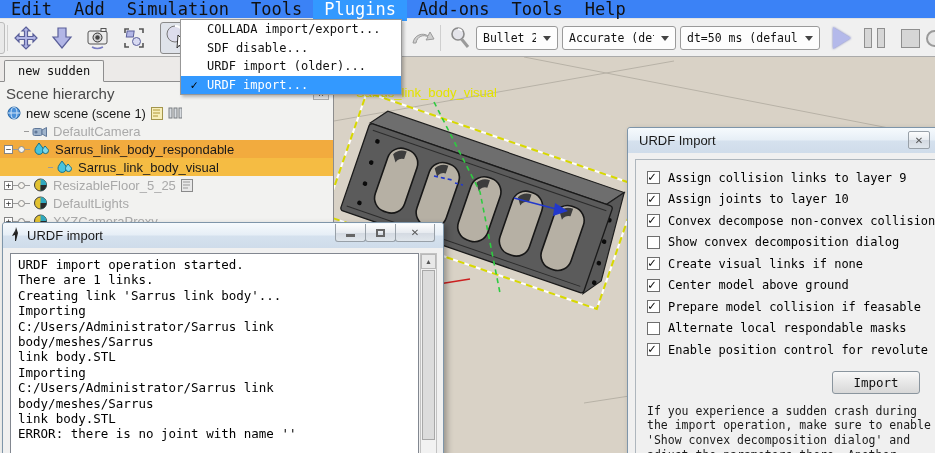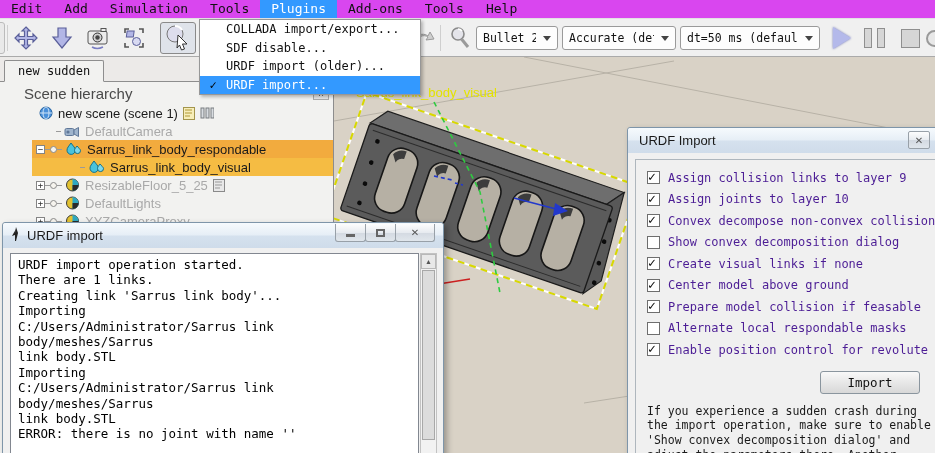--- a/index.html
+++ b/index.html
@@ -6,22 +6,22 @@
   html,body { background:#b0b0b0; }
   .screen {
     position:relative; width:935px; height:453px; overflow:hidden;
     background:#d9d2c6; font-family:"Liberation Sans",sans-serif;
   }
   .mono { font-family:"DejaVu Sans Mono","Liberation Mono",monospace; }
 
   
   .menubar {
     position:absolute; left:0; top:0; width:935px; height:19px;
-    background:#d946ef; border-bottom:1px solid #e2e2e2;
-    display:flex; align-items:center; font-size:13px; z-index:40;
+    background:#3b82f6; border-bottom:1px solid #e2e2e2;
+    display:flex; align-items:center; font-size:17px; z-index:40;
   }
   .menubar .mitem { padding:1px 11px 2px; color:#111; cursor:default; white-space:nowrap; }
   .menubar .mitem.active { background:#3399ff; color:#fff; }
 
   
   .toolbar {
     position:absolute; left:0; top:19px; width:935px; height:38px;
     background:#f0f0f0; border-bottom:1px solid #aaa; z-index:5;
   }
   .tbtn { position:absolute; top:3px; width:32px; height:32px; display:flex; align-items:center; justify-content:center; border-radius:3px; }
@@ -36,43 +36,43 @@
   .combo .carrow { width:0; height:0; margin-left:7px; border-left:4px solid transparent; border-right:4px solid transparent; border-top:5px solid #444; flex:none; }
   .playtri { width:0; height:0; border-top:11px solid transparent; border-bottom:11px solid transparent; border-left:18px solid #b4b9ea; filter:drop-shadow(0 0 1px #7076b4); }
   .pausebars { display:flex; gap:5px; }
   .pausebars span { width:8px; height:20px; background:#d6d6d6; border:1px solid #8f8f8f; }
   .stopsq { width:19px; height:19px; background:#d6d6d6; border:1px solid #8f8f8f; }
   .partcircle { position:absolute; left:926px; top:11px; width:17px; height:17px; border:2px solid #9a9a9a; border-radius:50%; background:#e8e8e8; }
   .leftsliver { position:absolute; left:-28px; top:3px; width:33px; height:32px; border:1px solid #bbb; border-radius:3px; background:#e9e9e9; }
 
   
   .plugmenu {
-    position:absolute; left:199px; top:19px; width:222px; z-index:50;
+    position:absolute; left:180px; top:19px; width:222px; z-index:50;
     background:#fff; border:1px solid #979797; font-size:12px;
     box-shadow:2px 2px 3px rgba(0,0,0,.25);
   }
   .plugmenu .prow { height:18.5px; display:flex; align-items:center; color:#111; }
   .plugmenu .prow .pcheck { width:26px; text-align:center; font-weight:bold; font-size:12px; }
   .plugmenu .prow.selected { background:#3399ff; color:#fff; }
   .plugmenu .prow.selected .pcheck { color:#000; }
 
   
   .hierarchy {
     position:absolute; left:0; top:57px; width:334px; bottom:0;
     background:#f2f2f0; border-right:1px solid #8d8d8d; z-index:2;
   }
   .tabbar { height:25px; border-bottom:1px solid #8e8e8e; position:relative; background:#eceae8; }
   .tab {
     position:absolute; left:4px; top:3px; bottom:-1px; padding:3px 13px 0;
     background:#f2f2f0; border:1px solid #8e8e8e; border-bottom:1px solid #f2f2f0;
     font-size:12px; color:#111; border-radius:2px 2px 0 0;
   }
-  .htitle { height:22px; display:flex; align-items:center; padding-left:24px; font-size:15px; color:#4a4a4a; }
+  .htitle { height:22px; display:flex; align-items:center; padding-left:6px; font-size:15px; color:#4a4a4a; }
   .hcollapse { position:absolute; right:4px; top:30px; width:16px; height:13px; border:1px solid #aaa; background:#e6e6e6; color:#555; font-size:9px; line-height:11px; text-align:center; }
-  .tree { font-size:13px; color:#1a1a1a;margin-left:32px; }
+  .tree { font-size:13px; color:#1a1a1a; }
   .trow { height:18px; display:flex; align-items:center; white-space:nowrap; }
   .trow.muted .tlabel { color:#a9a9a9; }
   .trow.hl  { background:#f2ab3e; }
   .trow.hl2 { background:#f5bc43; }
   .tlabel { margin-left:5px; }
   .sp24 { width:24px; flex:none; } .sp48 { width:48px; flex:none; } .sp4 { width:4px; flex:none; }
   .expander {
     width:9px; height:9px; flex:none; margin-left:4px; background:#fff; border:1px solid #848484;
     font-size:9px; line-height:7px; text-align:center; color:#333;
     font-family:"DejaVu Sans Mono",monospace;
@@ -119,24 +119,24 @@
   
   .impdlg { left:627px; top:127px; width:318px; height:380px; background:#f0f0f0; z-index:11; }
   .impdlg .win7bar { padding-left:11px; }
   .impclose { position:absolute; right:14px; top:3px; width:22px; height:18px; border:1px solid #98a0a8; border-radius:2px;
     background:linear-gradient(180deg,#fdfdfd,#e7ebf0 50%,#d3d9e1 50%,#e0e6ec);
     color:#555; font-size:10px; display:flex; align-items:center; justify-content:center; }
   .impbody { position:absolute; left:7px; right:5px; top:31px; bottom:-30px; border:1px solid #aeb6bd; background:#f0f0f0; padding:11px 0 0 11px; overflow:hidden; }
   .cbrow { display:flex; align-items:center; height:13px; margin-bottom:8.5px; }
   .cbox { width:13px; height:13px; flex:none; background:#fff; border:1px solid #6e6e6e; position:relative; }
   .cbox .cglyph { position:absolute; left:0px; top:-3px; font-size:13px; font-weight:bold; color:#0a0a0a; }
-  .cblabel { margin-left:8px; font-size:12px; color:#4c1d95; white-space:nowrap; }
+  .cblabel { margin-left:8px; font-size:12px; color:#000000; white-space:nowrap; }
   .impbtnrow { display:flex; justify-content:flex-end; padding:6px 18px 0 0; }
   .impbtn {
-    width:100px; height:23px; border:1px solid #8a959e; border-radius:3px;
+    width:88px; height:23px; border:1px solid #8a959e; border-radius:3px;
     background:linear-gradient(180deg,#f8f8f8,#e6e6e6 55%,#d8d8d8);
     font-size:12.5px; color:#111; display:flex; align-items:center; justify-content:center;
   }
   .impnote { margin-top:10px; width:288px; font-size:11.5px; line-height:14.7px; color:#1a1a1a; }
 </style>
 </head>
 <body>
 
 <div class="screen">
 

